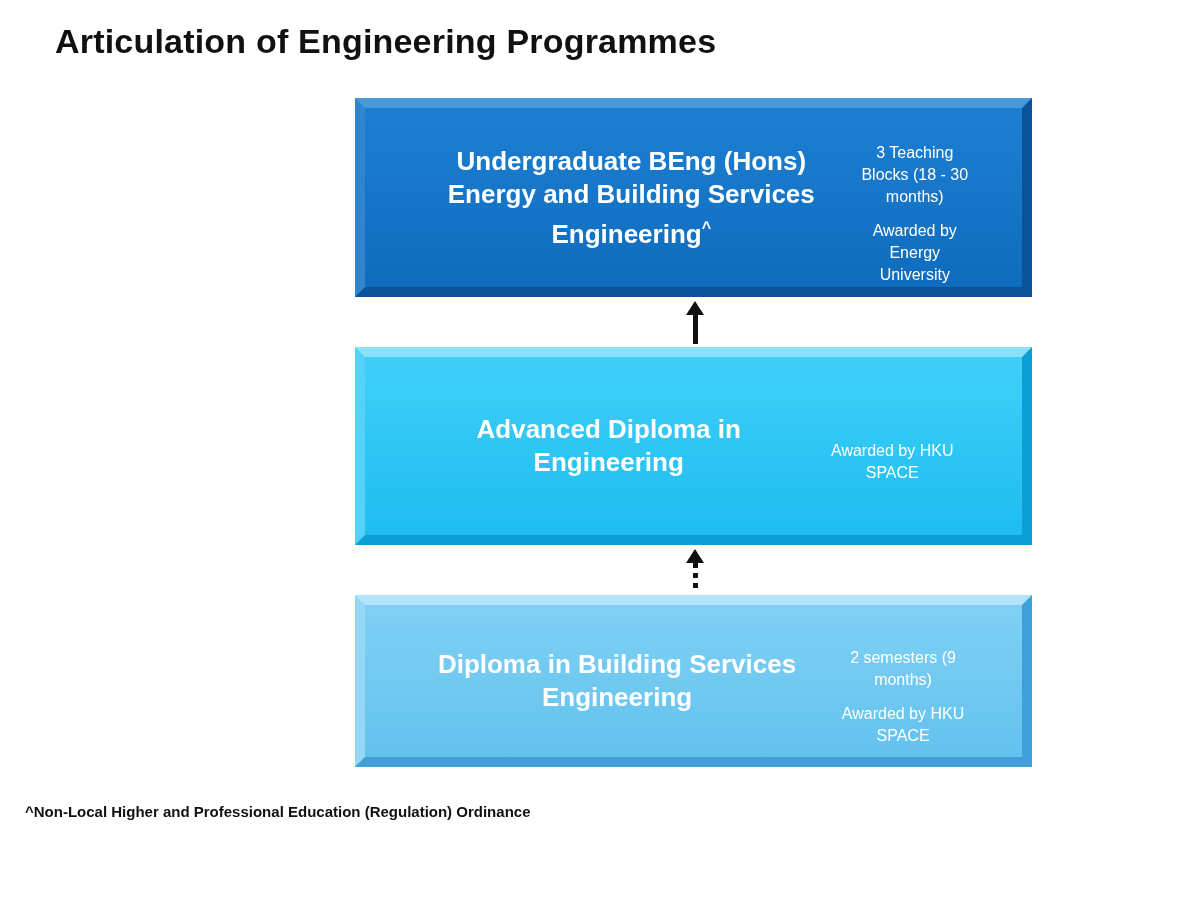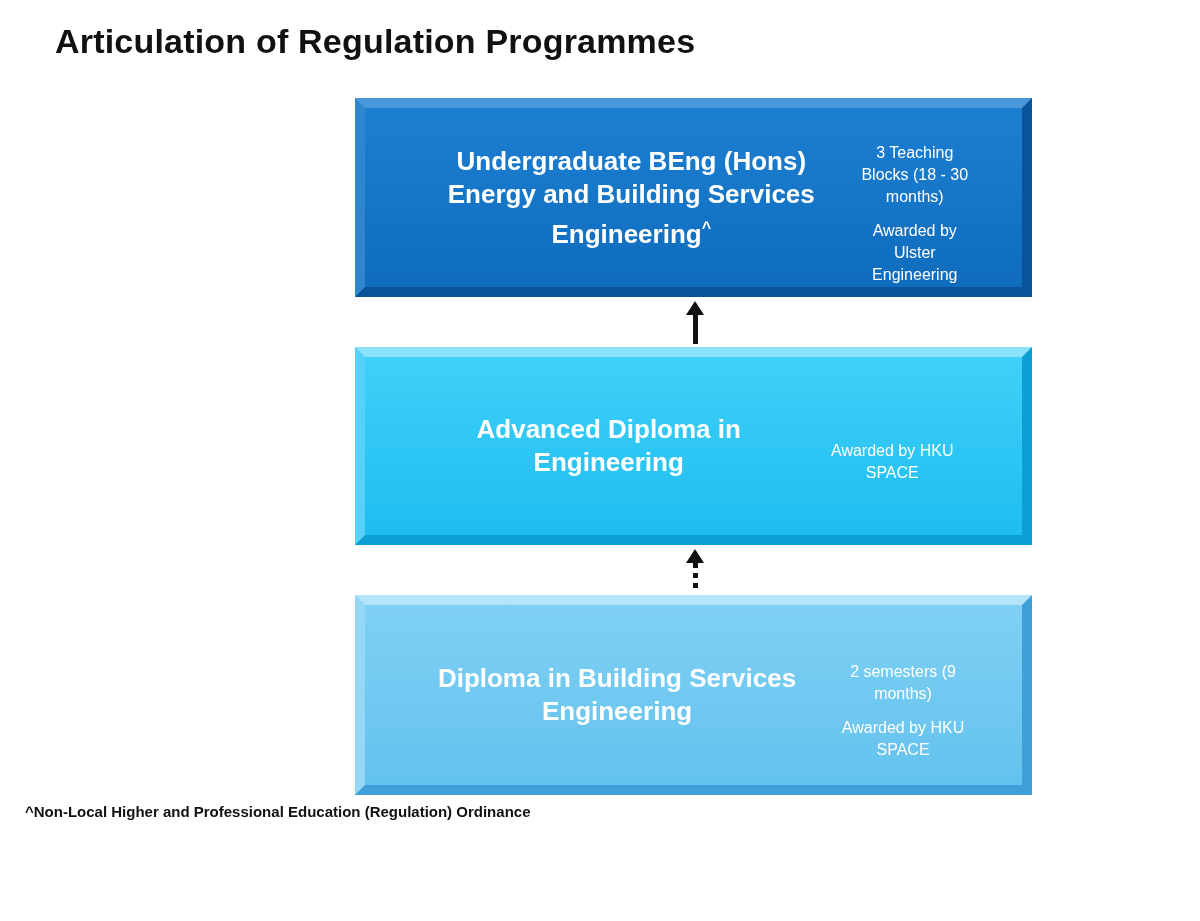--- a/index.html
+++ b/index.html
@@ -49,21 +49,21 @@
 
   .box-advdip {
     top: 347px;
     height: 198px;
     background: linear-gradient(to bottom, #3fd0f8, #1fbdf0);
     border-color: #8ce2fb #0c9fd4 #0c9fd4 #55d2f7;
   }
 
   .box-dip {
     top: 595px;
-    height: 200px;
+    height: 172px;
     background: linear-gradient(to bottom, #7fd0f4, #63c2ee);
     border-color: #b3e4f9 #3f9fd8 #3f9fd8 #94d8f5;
     padding-left: 40px;
   }
 
   .box-title {
     font-size: 26px;
     font-weight: bold;
     line-height: 33px;
   }
@@ -124,27 +124,27 @@
     line-height: 22px;
     text-align: justify;
     text-align-last: left;
   }
 </style>
 </head>
 <body>
 
 <div class="page">
 
-  <h1 class="page-title">Articulation of Regulation Programmes</h1>
+  <h1 class="page-title">Articulation of Engineering Programmes</h1>
 
   <div class="box box-undergrad">
     <div class="box-title"><span>Undergraduate BEng (Hons) Energy and Building Services Engineering</span><sup>^</sup></div>
     <div class="box-lines">
       <div class="box-line">3 Teaching Blocks (18 - 30 months)</div>
-      <div class="box-line">Awarded by Ulster Engineering</div>
+      <div class="box-line">Awarded by Energy University</div>
     </div>
   </div>
 
   <div class="arrow arrow-solid-wrap">
     <div class="arrow-head"></div>
     <div class="arrow-shaft solid"></div>
   </div>
 
   <div class="box box-advdip">
     <div class="box-title"><span>Advanced Diploma in Engineering</span></div>

